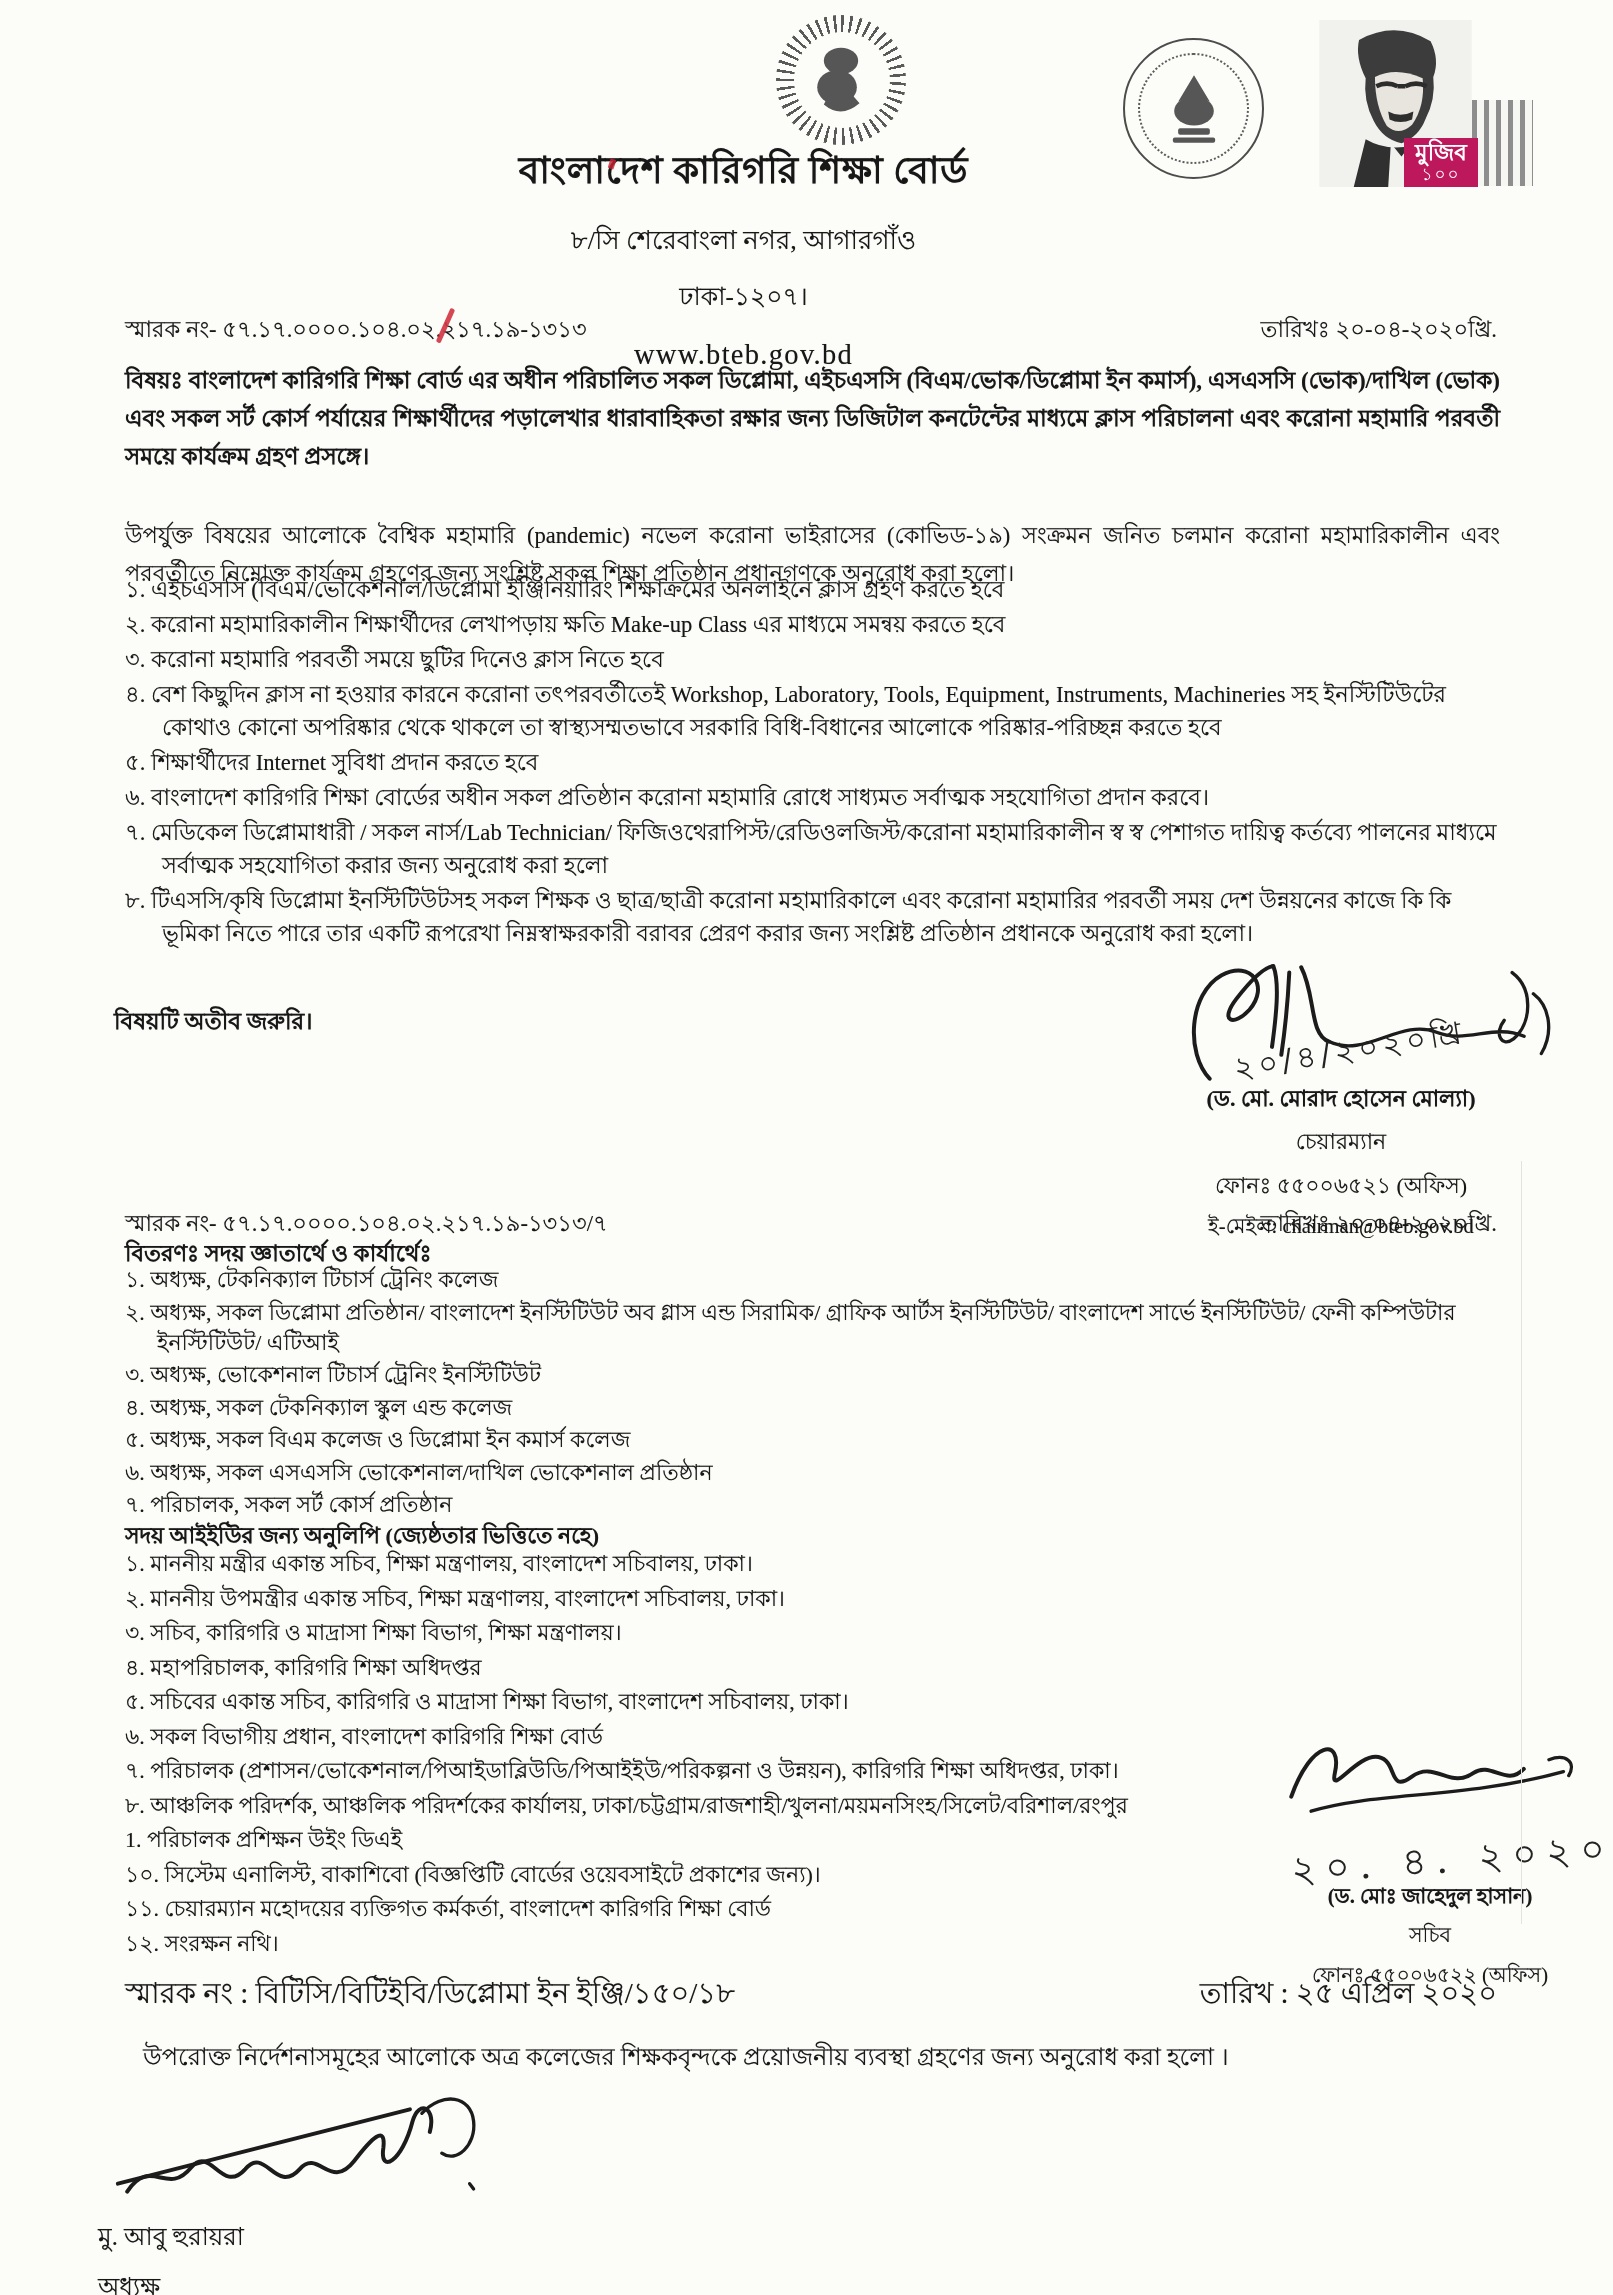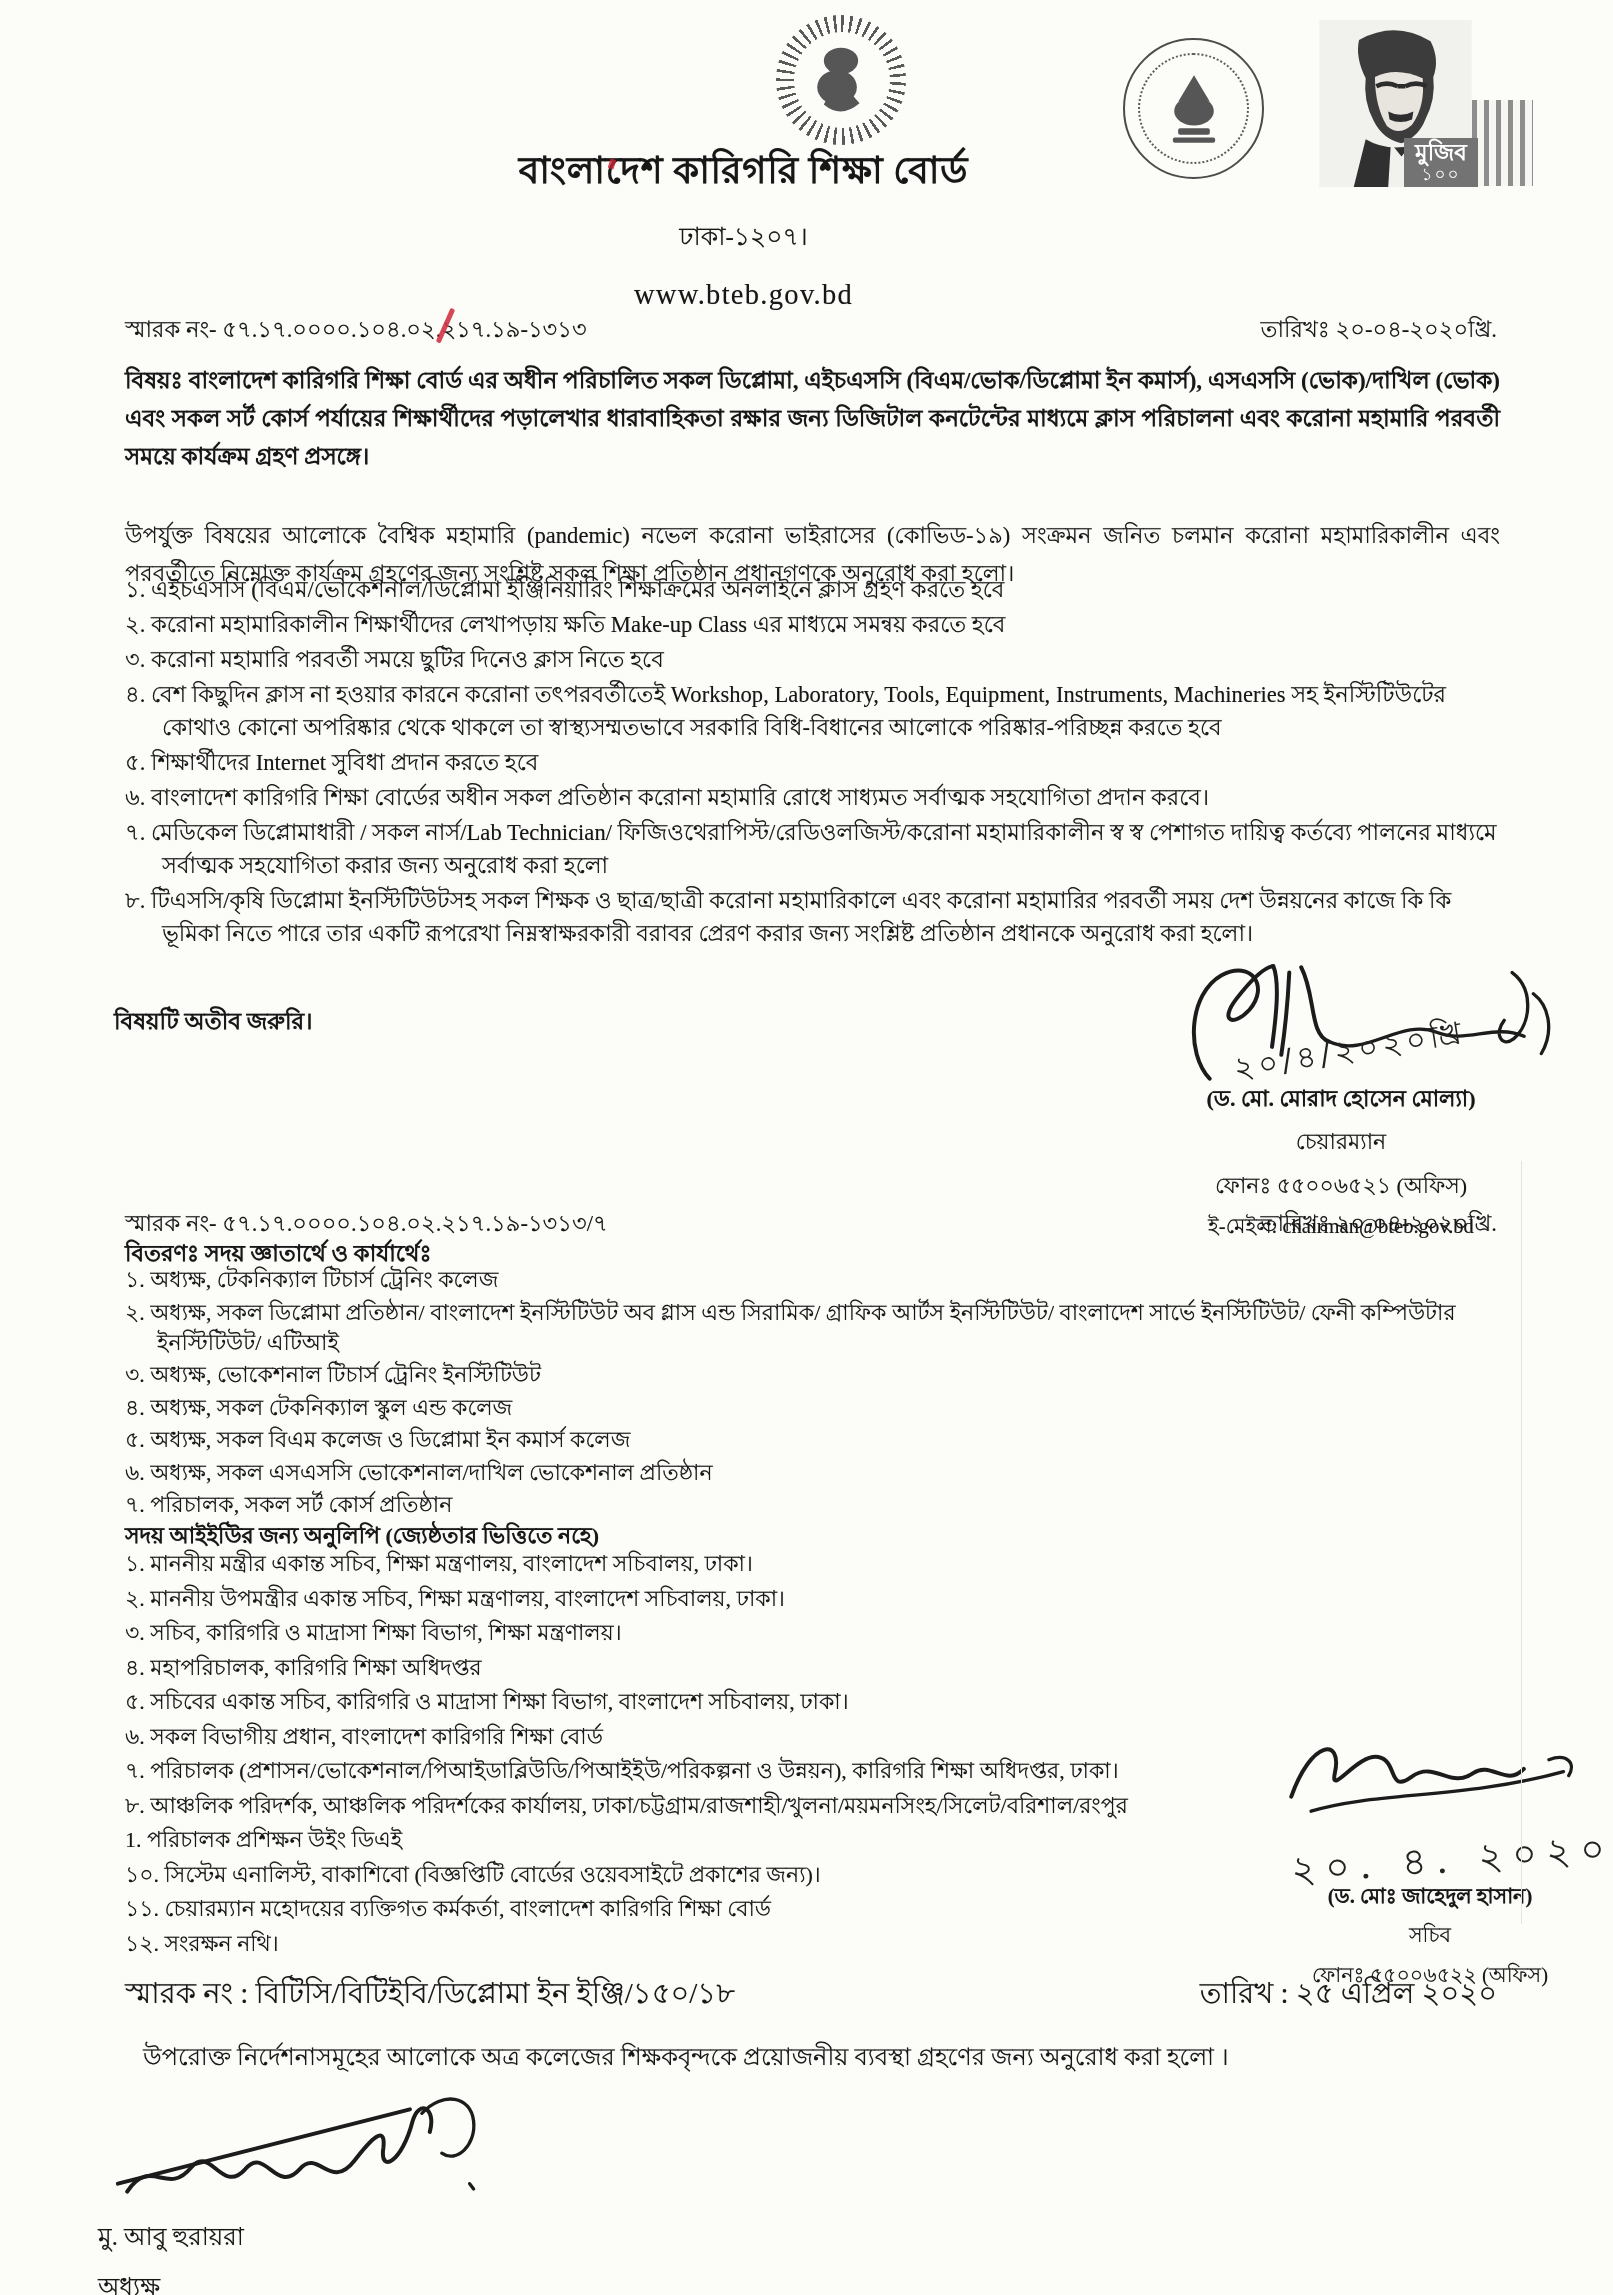--- a/index.html
+++ b/index.html
@@ -42,21 +42,21 @@
     border:2px dotted #5c5c5c;
   }
   .seal-core{position:absolute;left:35px;top:32px;width:72px;height:78px;}
   #mujib-logo{left:1319px;top:20px;width:214px;height:167px;}
   .mujib-stripes{
     position:absolute;right:0;top:80px;width:61px;height:86px;
     background:repeating-linear-gradient(90deg,#7a7a7a 0 5.3px,#f5f5f2 5.3px 12px);
     opacity:.85;
   }
   .mujib-box{
-    position:absolute;left:85px;top:118px;width:74px;height:49px;background:#737373;
+    position:absolute;left:85px;top:118px;width:74px;height:49px;background:#be185d;
     color:#fff;text-align:center;line-height:1.1;padding-top:2.7px;box-sizing:border-box;
   }
   .mujib-box .l1{font-size:22.6px;font-weight:bold;}
   .mujib-box .l2{font-size:17px;letter-spacing:2px;}
 
   
   #memo1-row{left:125px;top:312px;width:1372px;font-size:22.6px;gap:13px;}
   #memo2-row{left:125px;top:1206px;width:1372px;font-size:22.6px;}
   #memo3-row{left:125px;top:1970px;width:1372px;font-size:29px;}
   .red-slash{
@@ -161,20 +161,21 @@
     </svg>
     <div class="mujib-stripes"></div>
     <div class="mujib-box">
       <div class="l1">মুজিব</div>
       <div class="l2">১০০</div>
     </div>
   </div>
 
   <div class="abs center" id="header-text">
     <div id="org-name" class="fuzz">বাংলাদেশ কারিগরি শিক্ষা বোর্ড</div>
+    <div id="addr1" class="fuzz">৮/সি শেরেবাংলা নগর, আগারগাঁও</div>
     <div id="addr2" class="fuzz">ঢাকা-১২০৭।</div>
     <div id="website" class="fuzz">www.bteb.gov.bd</div>
   </div>
   <div class="red-dot"></div>
 
   <div class="abs row fuzz" id="memo1-row">
     <span>স্মারক নং- ৫৭.১৭.০০০০.১০৪.০২.২১৭.১৯-১৩১৩</span>
     <span>তারিখঃ ২০-০৪-২০২০খ্রি.</span>
   </div>
   <div class="red-slash"></div>

